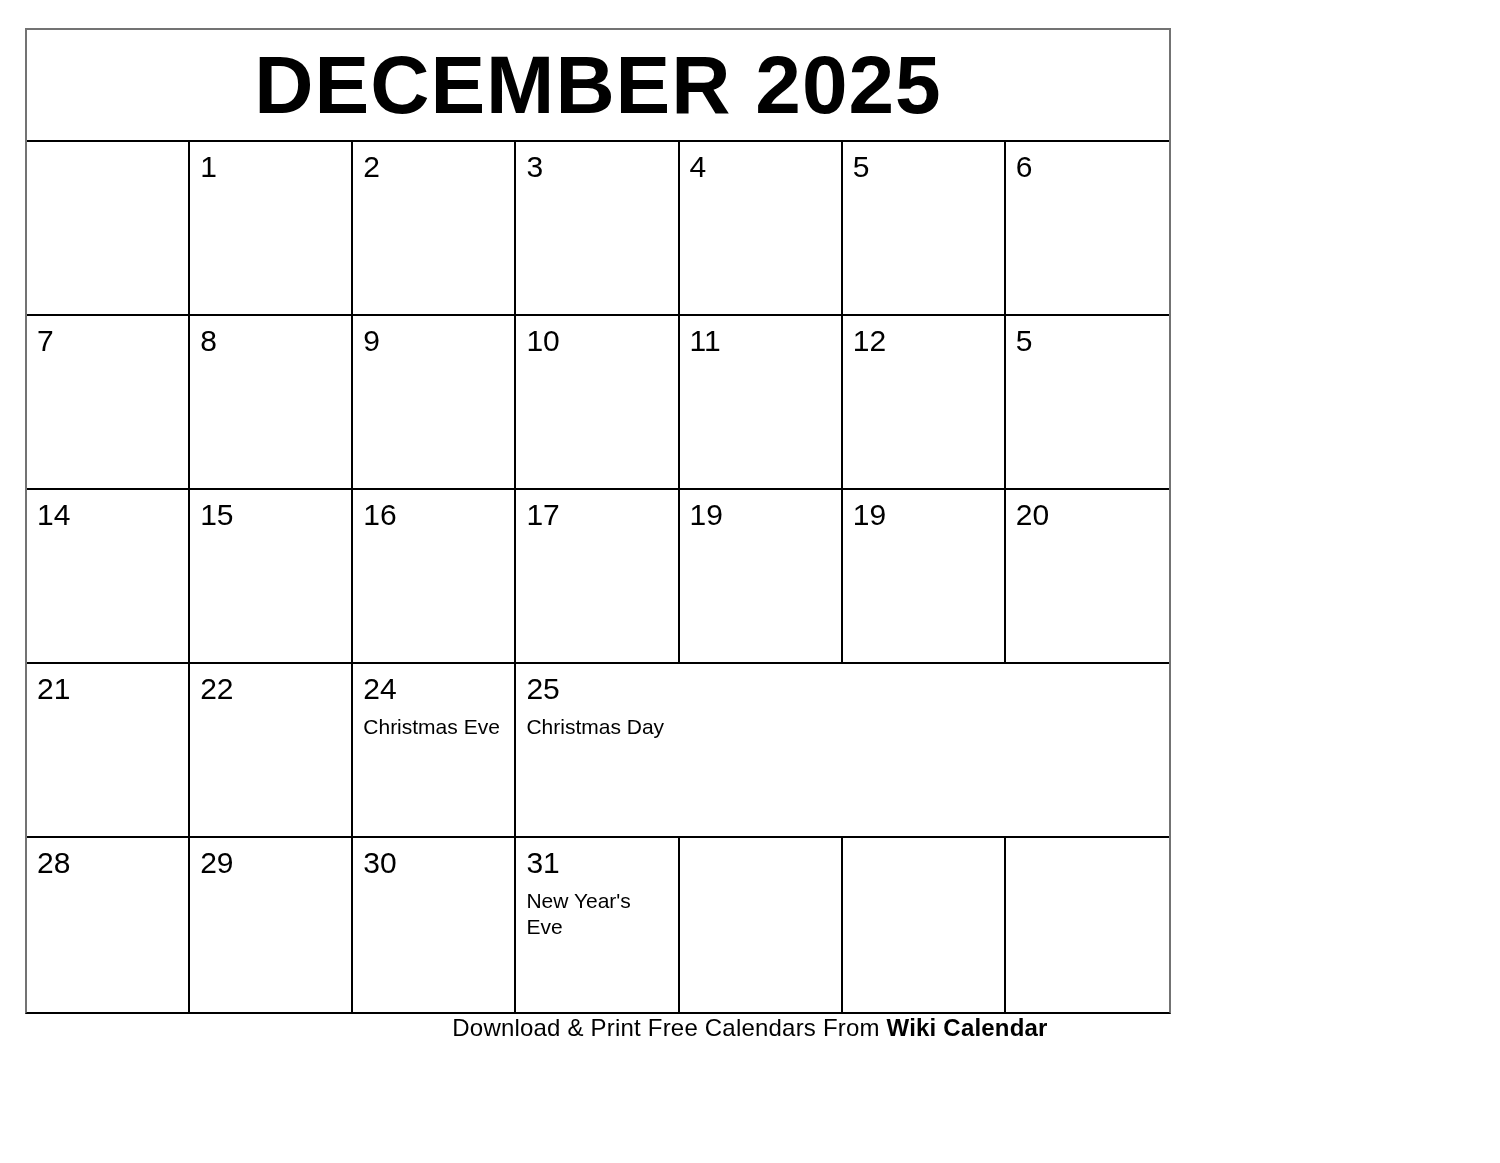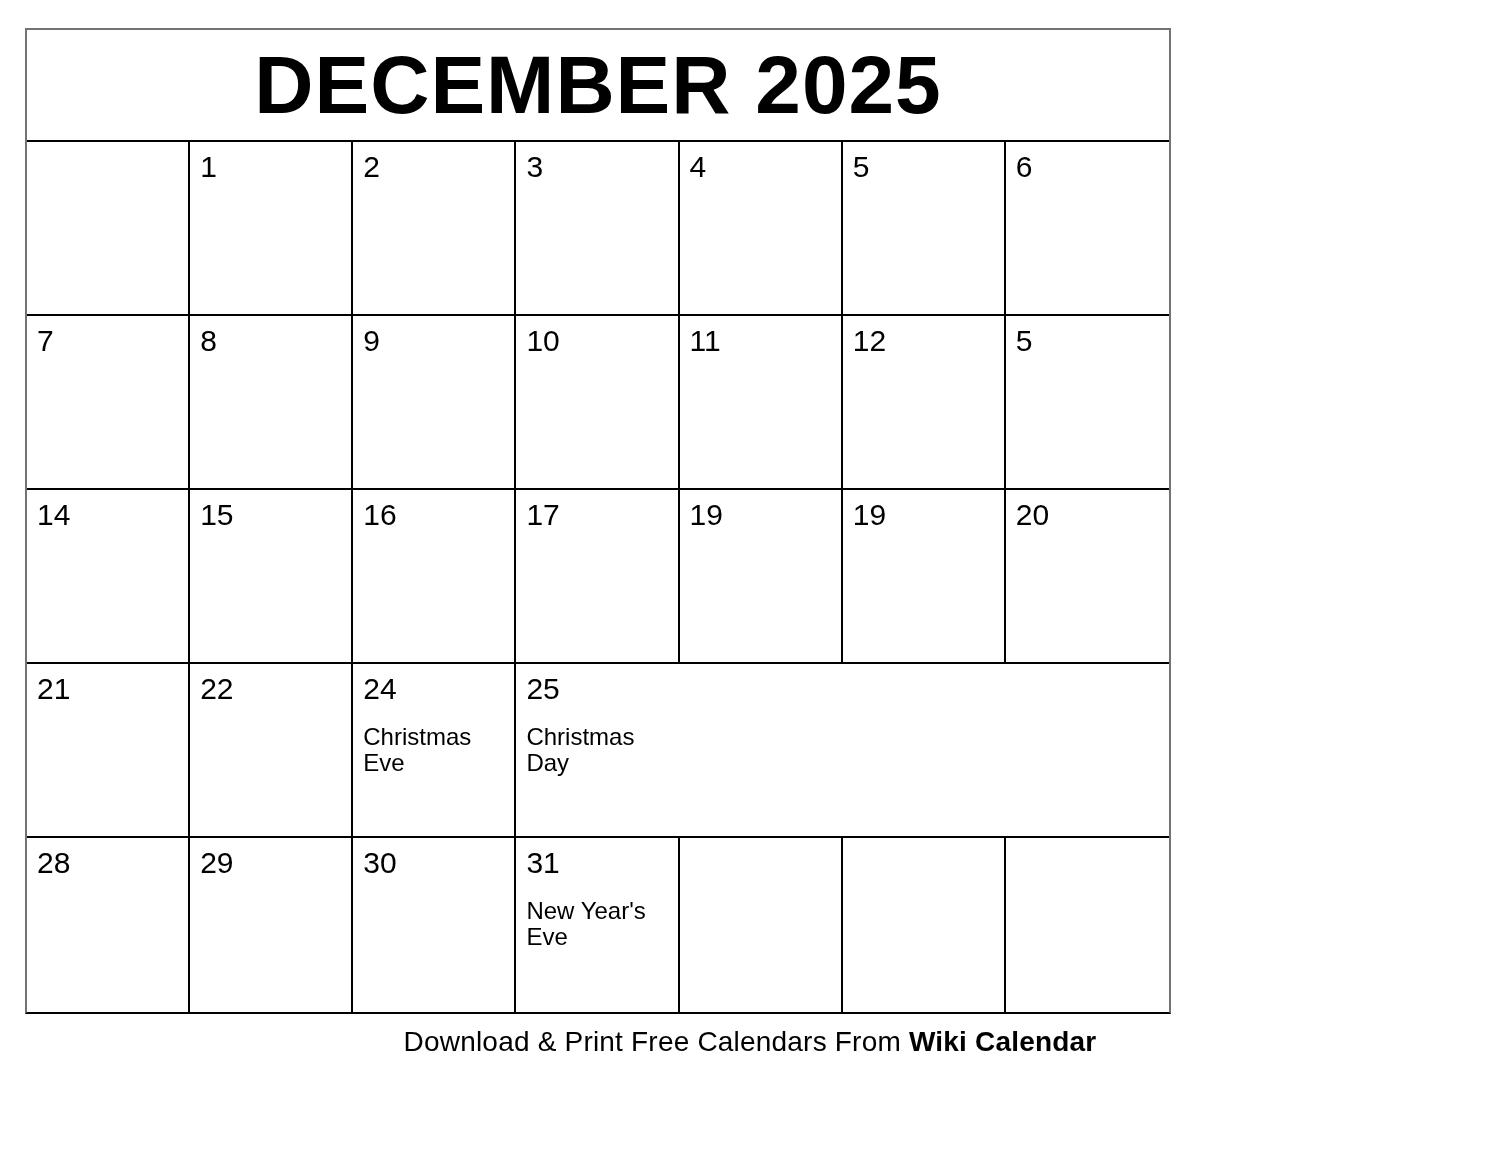--- a/index.html
+++ b/index.html
@@ -94,30 +94,29 @@
   .day-cell:last-child {
     border-right: none;
   }
 
   .day-number {
     font-size: 30px;
     line-height: 34px;
   }
 
   .day-event {
-    font-size: 24px;
+    font-size: 21px;
     line-height: 26px;
-    margin-top: 18px;
+    margin-top: 8px;
   }
 
   .footer {
     width: 1450px;
     text-align: center;
-    font-size: 28px;
-    margin-top: 12px;
+    font-size: 24px;
     letter-spacing: 0.2px;
   }
   .footer .brand {
     font-weight: bold;
   }
 </style>
 </head>
 <body>
 
 <div class="calendar-page">

